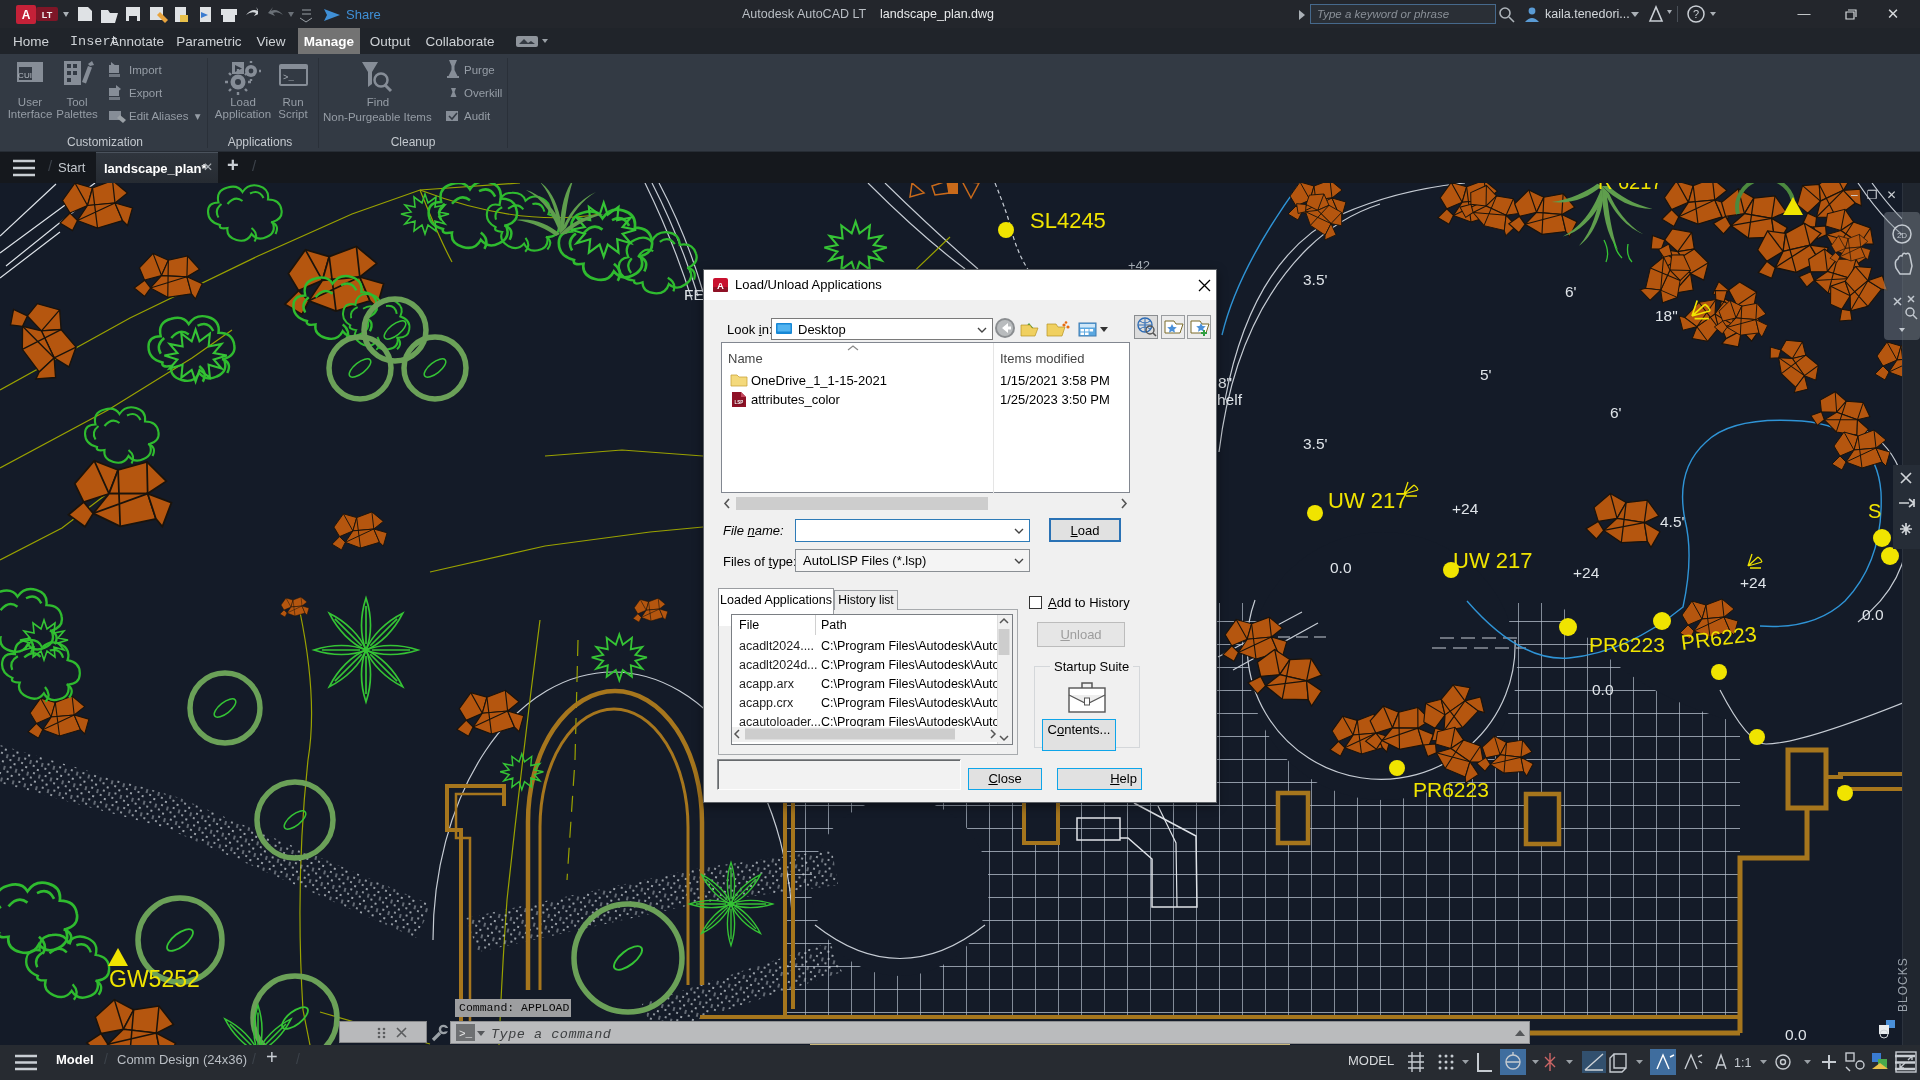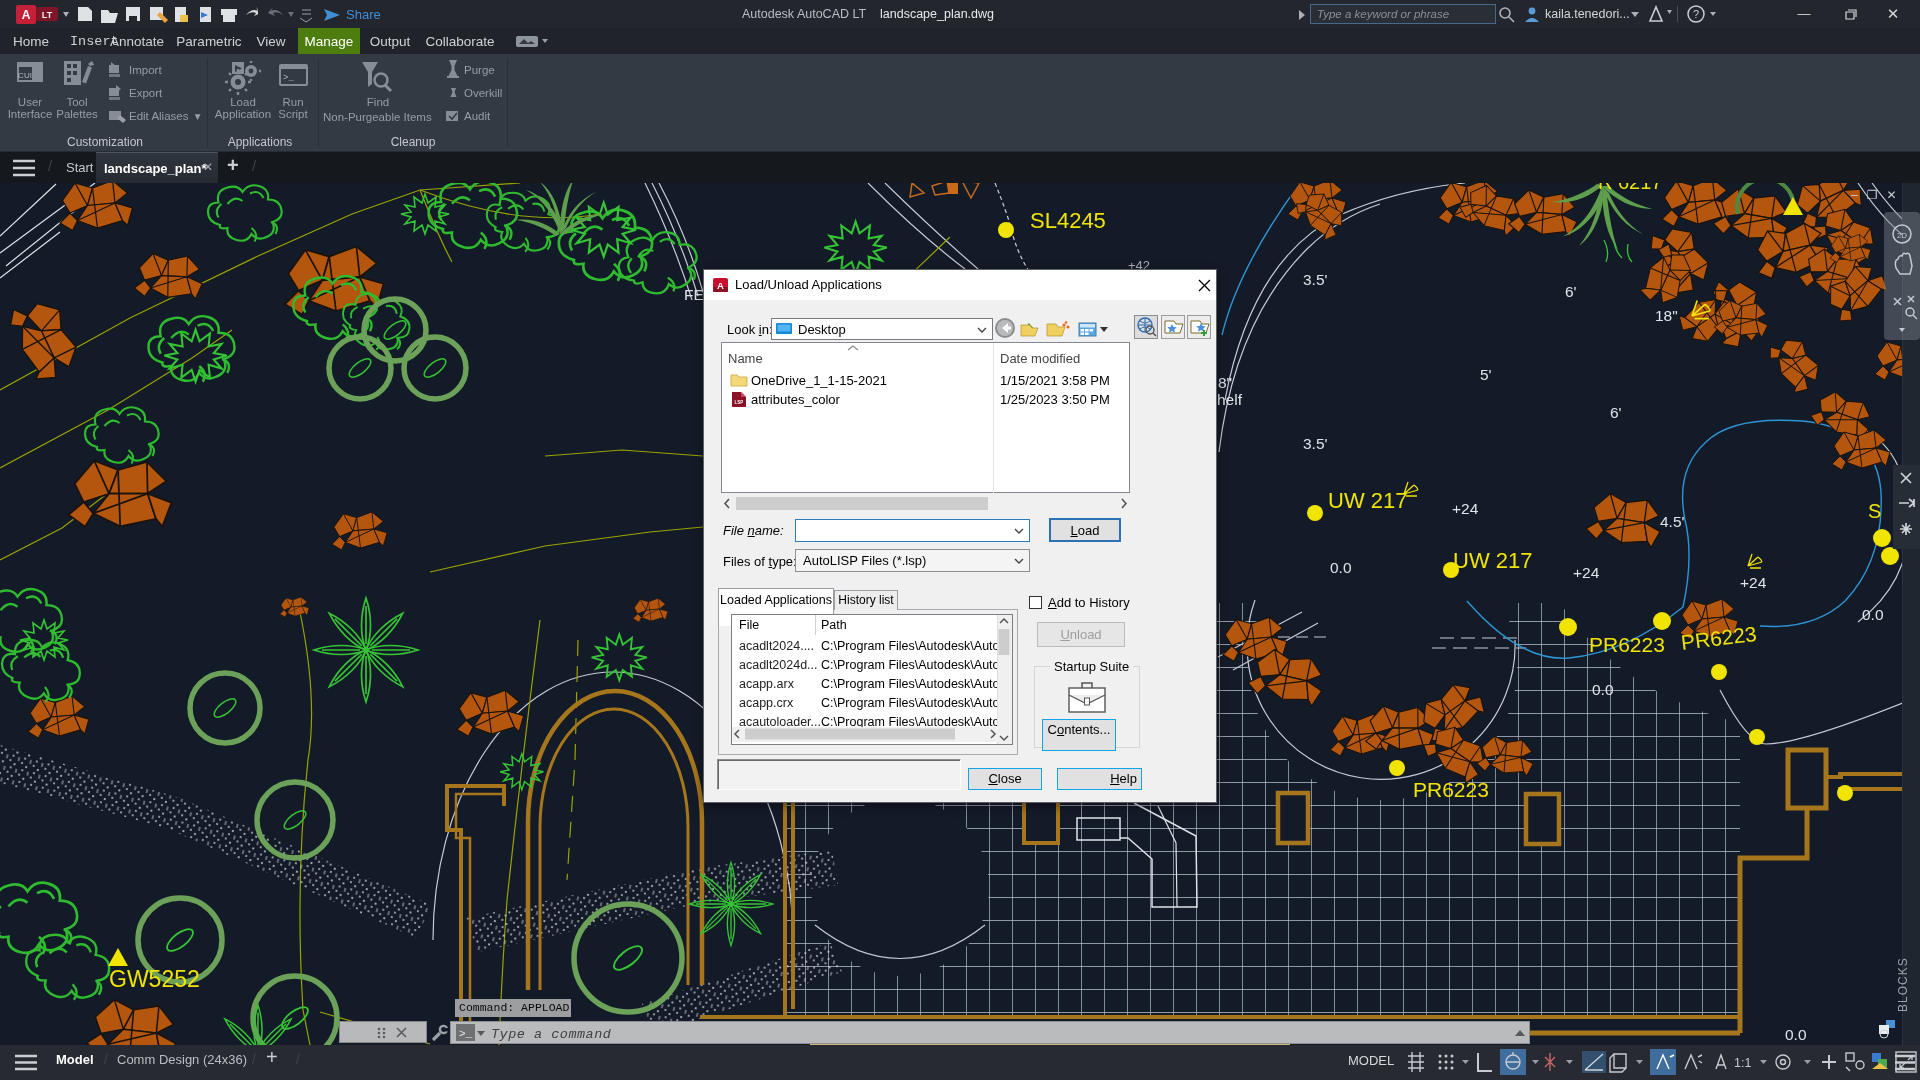--- a/index.html
+++ b/index.html
@@ -8,21 +8,21 @@
 
 #titlebar{position:absolute;left:0;top:0;width:1920px;height:28px;background:#23262c;}
 #titlebar .qat{position:absolute;top:0;height:28px;display:flex;align-items:center;color:#c9ced4;}
 #apptitle{position:absolute;left:0;top:0;width:1736px;height:28px;text-align:center;font-size:12.5px;color:#b9bec4;line-height:28px;}
 #apptitle b{color:#e8eaec;font-weight:normal;}
 #searchbox{position:absolute;left:1310px;top:4px;width:186px;height:20px;background:#2a2f36;border:1px solid #46698c;color:#8a9098;font-style:italic;font-size:11.5px;line-height:18px;padding-left:6px;}
 .winbtn{position:absolute;top:0;width:14px;height:28px;color:#d6d9dc;font-size:13px;line-height:28px;text-align:center;}
 
 #tabrow{position:absolute;left:0;top:28px;width:1920px;height:26px;background:#20242a;}
 #tabrow .tab{position:absolute;top:0;height:26px;line-height:27px;color:#ced2d6;font-size:13.5px;text-align:center;}
-#tabrow .tab.active{background:#4d7c0f;color:#fff;}
+#tabrow .tab.active{background:#737373;color:#fff;font-weight:bold;}
 
 #ribbon{position:absolute;left:0;top:54px;width:1920px;height:98px;background:#333a44;border-bottom:1px solid #262c34;}
 .rsep{position:absolute;top:4px;height:90px;width:1px;background:#2a3039;}
 .rlabel{position:absolute;top:81px;font-size:12px;color:#c3c8ce;text-align:center;}
 .rbig{position:absolute;top:2px;width:62px;text-align:center;color:#969da6;font-size:11.5px;line-height:12px;}
 .rsmall{position:absolute;color:#969da6;font-size:11.5px;height:16px;line-height:15px;}
 
 #doctabs{position:absolute;left:0;top:152px;width:1920px;height:31px;background:#15181d;}
 #doctabs .slash{color:#3c424a;font-size:15px;}
 .dtab{position:absolute;top:0;height:31px;line-height:31px;font-size:13px;color:#c4c9cf;}
@@ -209,21 +209,21 @@
  <div class="rsmall" style="left:464px;top:55px;">Audit</div>
  <div class="rlabel" style="left:355px;width:116px;">Cleanup</div>
  <div class="rsep" style="left:507px;"></div>
 </div>
 
 <div id="doctabs">
  <svg class="abs" style="left:12px;top:6px" width="26" height="20">
         <path d="M1 3 h22 M1 10 h22 M1 17 h22" stroke="#c9ced4" stroke-width="2.6"></path>
       </svg>
  <span class="slash abs" style="left:48px;top:5px;">/</span>
- <div class="dtab" style="left:66px;">Start</div>
+ <div class="dtab" style="left:58px;">Start</div>
  <div class="dtab active" style="left:96px;width:122px;padding-left:8px;">landscape_plan*</div>
  <div class="abs" style="left:203px;top:8px;color:#aab0b6;font-size:12px;">✕</div>
  <div class="abs" style="left:227px;top:2px;color:#c9ced4;font-size:20px;font-weight:bold;">+</div>
  <span class="slash abs" style="left:252px;top:5px;">/</span>
 </div>
 
 <svg class="abs" style="left:0;top:183px" width="1920" height="862" viewBox="0 183 1920 862">
 <defs>
  <pattern id="grid" width="23" height="23" patternUnits="userSpaceOnUse">
    <path d="M23 0 H0 V23" fill="none" stroke="#b7c1ce" stroke-width="1.35"></path>
@@ -692,21 +692,21 @@
         <path d="M14 8 l1.5 3 3.3 .3 -2.5 2.2 .7 3.2 -3 -1.7 -3 1.7 .7 -3.2 -2.5 -2.2 3.3 -.3z" fill="#4a90d9"></path>
         <path d="M17 15 v6 m-3 -3 h6" stroke="#2f9e3f" stroke-width="2"></path>
       </svg>
 
  <div class="abs" style="left:17px;top:72px;width:409px;height:151px;background:#fff;border:1px solid #828790;">
   <div class="abs" style="left:271px;top:0;width:1px;height:151px;background:#e5e5e5;"></div>
   <div class="abs" style="left:6px;top:8px;color:#444;">Name</div>
   <svg class="abs" style="left:125px;top:2px" width="12" height="6">
           <path d="M1 5 l5 -4 5 4" fill="none" stroke="#888" stroke-width="1.2"></path>
         </svg>
-  <div class="abs" style="left:278px;top:8px;color:#444;">Date modified</div>
+  <div class="abs" style="left:278px;top:8px;color:#444;">Items modified</div>
   <svg class="abs" style="left:8px;top:29px" width="18" height="15">
           <path d="M1 3 h6 l2 2 h8 v9 h-16z" fill="#f4d97b" stroke="#caa53d" stroke-width=".8"></path>
         </svg>
   <div class="abs" style="left:29px;top:30px;">OneDrive_1_1-15-2021</div>
   <svg class="abs" style="left:8px;top:48px" width="18" height="17">
           <path d="M2 1 h9 l5 5 v10 h-14z" fill="#8f1126"></path>
           <path d="M11 1 l5 5 h-5z" fill="#c4485e"></path>
           <rect x="4" y="9" width="10" height="5" fill="#7a0e20"></rect>
           <text x="9" y="13.4" font-size="4.5" fill="#fff" text-anchor="middle" font-family="Liberation Sans" font-weight="bold">LSP</text>
         </svg>

